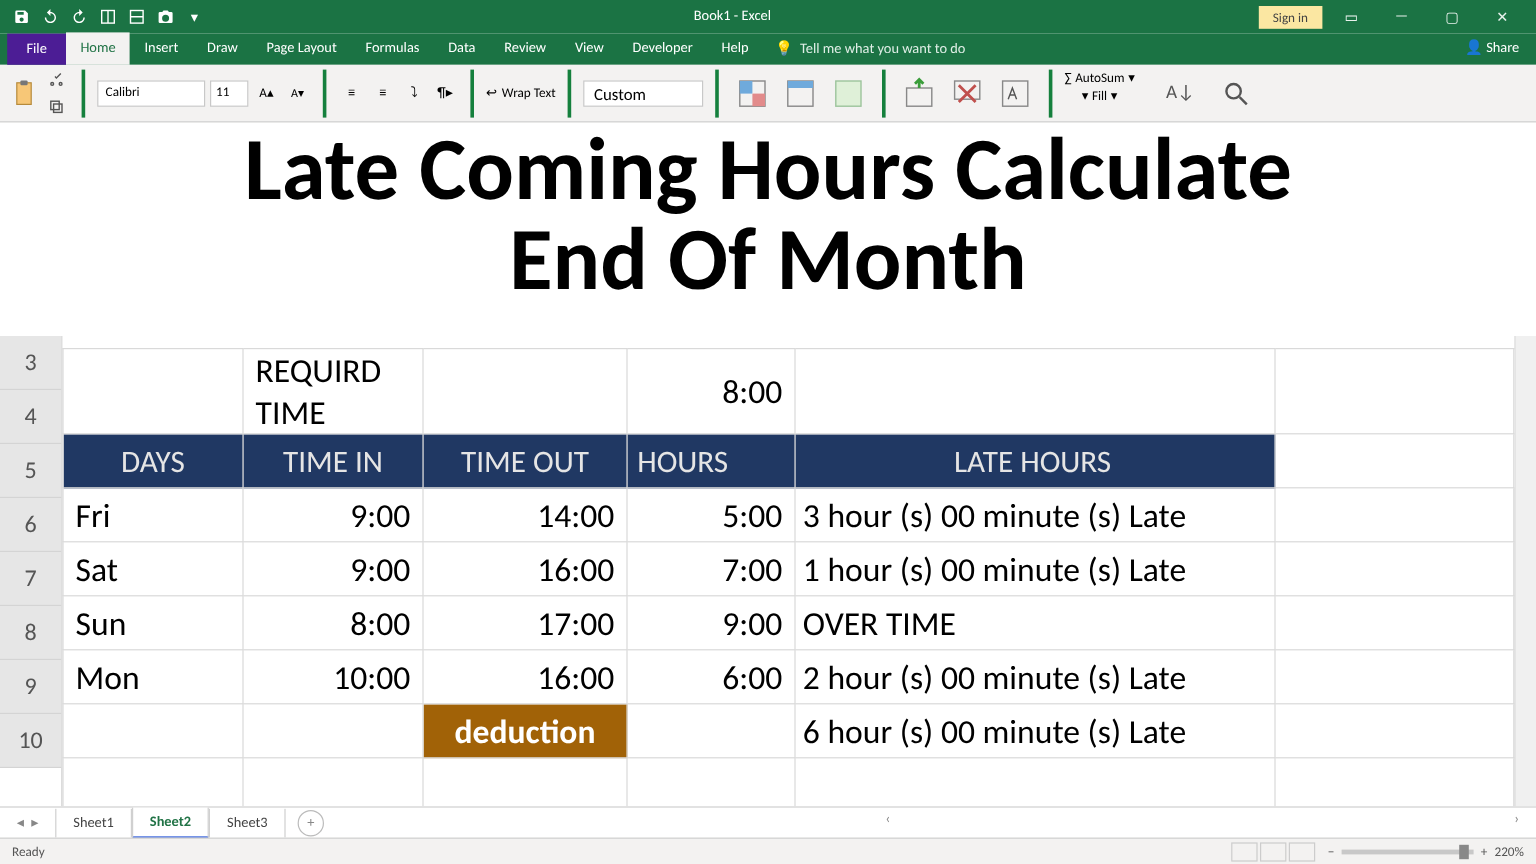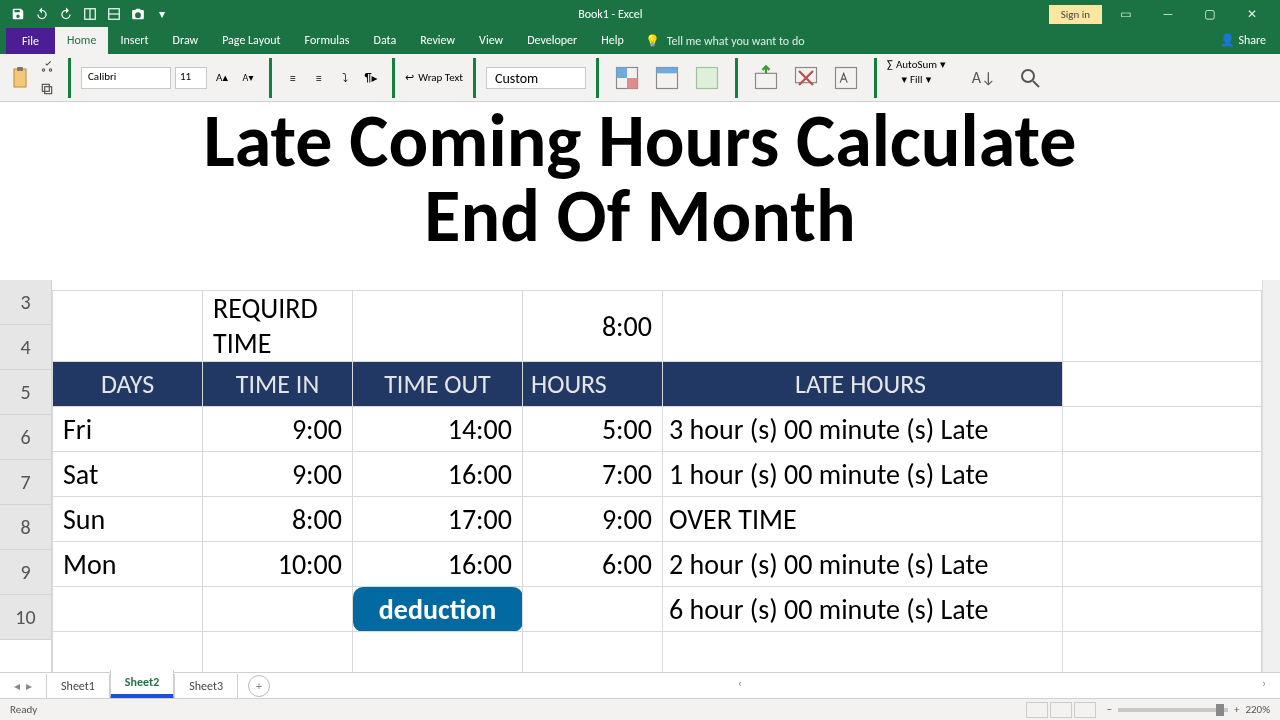--- a/index.html
+++ b/index.html
@@ -50,30 +50,30 @@
 .cells table { border-collapse: collapse; width: 100%; }
 .cells td { height: 45px; border: 1px solid #d9d9d9; font-family: Calibri, sans-serif; font-size: 28px; padding: 0 10px; vertical-align: middle; }
 .cells td.days { width: 150px; }
 .cells td.timein { width: 150px; text-align: right; }
 .cells td.timeout { width: 170px; text-align: right; }
 .cells td.hours { width: 140px; text-align: right; }
 .cells td.late { width: 400px; padding-left: 6px; white-space: nowrap; }
 .cells td.rest { }
 .cells tr.hdr td { background: #203863; color: #e5e5e5; font-size: 26px; text-align: center; }
 .cells tr.hdr td.late { text-align: center; }
-.cells td.deduct { background: #0369a1; color: #fff; text-align: center; font-weight: bold; border-radius: 10px; }
+.cells td.deduct { background: #a16207; color: #fff; text-align: center; font-weight: bold; }
 .cells td.reqlabel { font-size: 28px; }
 .cells td.blank { background: #fff; }
 .vscroll { flex: 0 0 18px; background: #f0f0f0; border-left: 1px solid #dcdcdc; }
 
 
 .sheet-tabs { position: absolute; left: 0; right: 0; bottom: 22px; height: 26px; background: #fff; border-top: 1px solid #d0d0d0; display: flex; align-items: center; font-size: 12px; }
 .sheet-tabs .arrows { display: flex; gap: 6px; padding: 0 14px; color: #888; }
 .sheet-tabs .stab { padding: 5px 14px; border-right: 1px solid #d0d0d0; border-left: 1px solid #d0d0d0; color: #444; }
-.sheet-tabs .stab.active { border-bottom: 8px solid #1d4ed8; color: #217346; background: #fff; font-weight: 600; }
+.sheet-tabs .stab.active { border-bottom: 2px solid #1d4ed8; color: #217346; background: #fff; font-weight: 600; }
 .sheet-tabs .plus { width: 22px; height: 22px; border: 1px solid #bbb; border-radius: 50%; display: flex; align-items: center; justify-content: center; margin-left: 10px; color: #888; }
 .sheet-tabs .hspace { flex: 1; }
 .sheet-tabs .hscroll { width: 520px; height: 14px; margin-right: 18px; position: relative; }
 .sheet-tabs .hscroll:before { content:"‹"; position:absolute; left:-4px; top:-3px; color:#888; }
 .sheet-tabs .hscroll:after { content:"›"; position:absolute; right:-4px; top:-3px; color:#888; }
 
 
 .statusbar { position: absolute; left: 0; right: 0; bottom: 0; height: 22px; background: #f3f2f1; border-top: 1px solid #d0d0d0; display: flex; align-items: center; font-size: 11px; color: #555; padding: 4px 10px; }
 .statusbar .spacer { flex: 1; }
 .statusbar .viewbtns { display: flex; gap: 2px; margin-right: 10px; }

